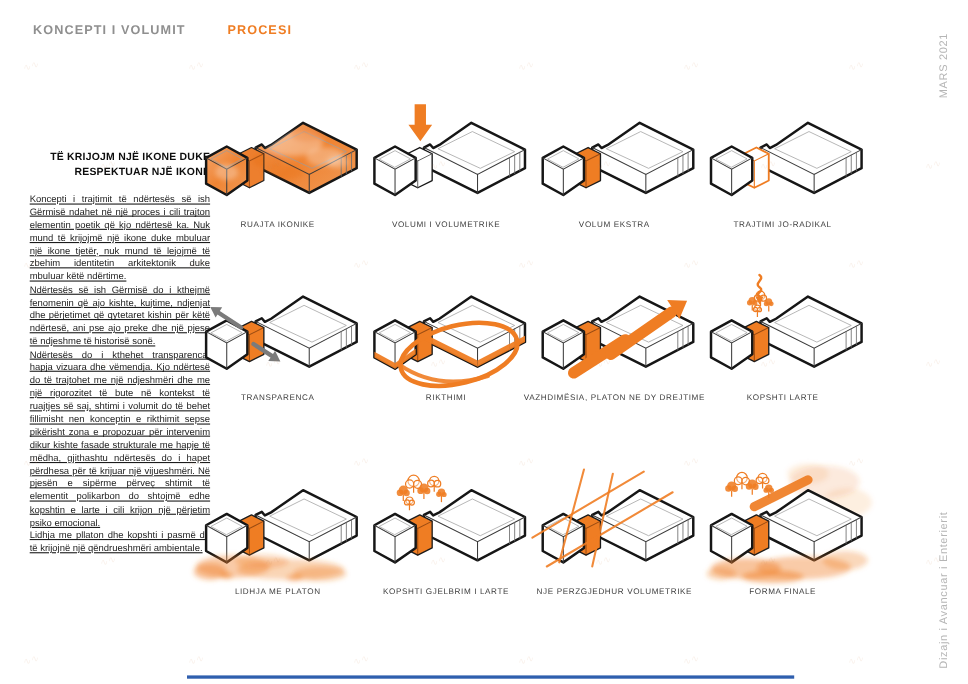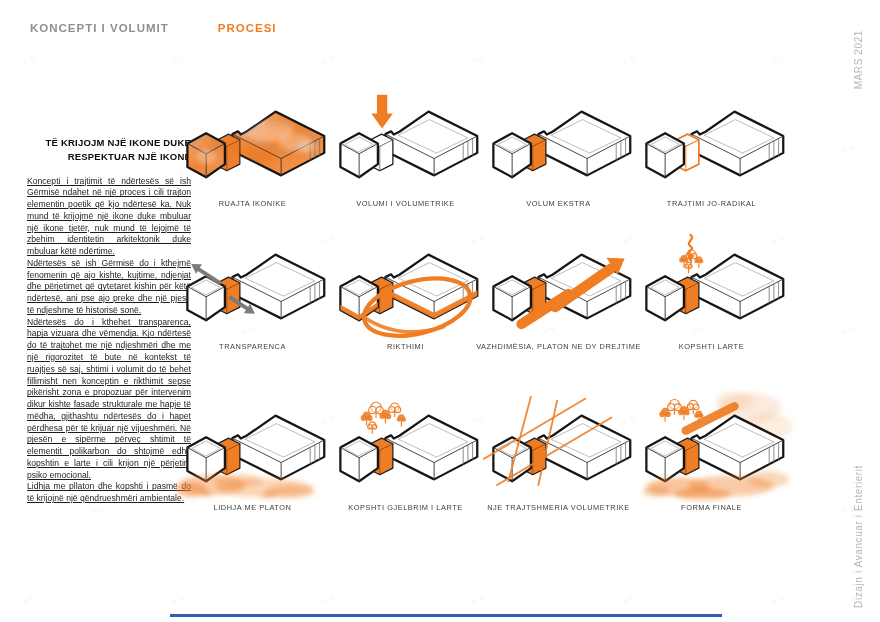--- a/index.html
+++ b/index.html
@@ -1,30 +1,30 @@
 <!DOCTYPE html>
 <html><head>
 <meta charset="utf-8">
 <style>
   html,body{margin:0;padding:0;background:#ffffff;}
   .page{position:relative;width:880px;height:622px;background:#ffffff;overflow:hidden;
         font-family:"Liberation Sans",sans-serif;}
   .title{position:absolute;left:30px;top:22px;font-size:11.5px;font-weight:bold;
          letter-spacing:1px;color:#8f8f8f;white-space:nowrap;}
-  .title .accent{color:#EF7D23;margin-left:15px;padding-left:34px;}
+  .title .accent{color:#EF7D23;margin-left:4px;padding-left:34px;}
   .side{position:absolute;color:#b5b5b5;font-size:10px;letter-spacing:.6px;
         writing-mode:vertical-rl;transform:rotate(180deg);}
   .side.top{right:16px;top:30px;}
   .side.bottom{right:16px;bottom:14px;}
   .intro{position:absolute;left:27px;top:136px;width:164px;}
   .intro h2{margin:0 0 12px;font-size:9.5px;line-height:1.45;text-align:right;
             color:#0d0d0d;letter-spacing:.2px;font-weight:bold;}
   .intro p{margin:0;font-size:8.6px;line-height:1.37;text-align:justify;color:#1c1c1c;text-decoration:underline;}
   .grid{position:absolute;left:176px;top:86px;width:612px;display:grid;
-        grid-template-columns:repeat(4,1fr);grid-template-rows:122px 134px 152px;row-gap:9px;}
+        grid-template-columns:repeat(4,1fr);grid-template-rows:122px 134px 152px;row-gap:24px;}
   .cell{display:flex;flex-direction:column;align-items:center;justify-content:flex-end;min-width:0;}
   .fig svg{display:block;overflow:visible;}
   .lab{margin-top:3px;font-size:7.4px;letter-spacing:.55px;color:#3d3d3d;white-space:nowrap;}
   .footer-line{position:absolute;left:170px;top:614px;width:552px;height:3px;background:#2f5fae;}
   .wm{position:absolute;font-size:9px;color:rgba(205,150,100,.13);
       transform:rotate(-18deg);font-style:italic;pointer-events:none;}
 </style>
 </head>
 <body>
 
@@ -460,21 +460,21 @@
             <path d="M40,53 L52,59 L66,52 M52,59 L52,85" fill="none" stroke="rgba(70,25,0,.5)" stroke-width="1" stroke-linecap="round"></path>
             <polygon points="10,56 30,45 50,56 50,78 30,92 10,81" fill="#ffffff" stroke="#161616" stroke-width="2.4" stroke-linejoin="round"></polygon>
             <path d="M10,56 L30,67 L50,56 M30,67 L30,92" fill="none" stroke="#3a3a3a" stroke-width="1" stroke-linecap="round"></path>
             <path d="M15,57 L30,49 L45,57 L30,65 Z" fill="none" stroke="#9a9a9a" stroke-width="0.7" stroke-linecap="round"></path>
             <path d="M0,68 L108,4" fill="none" stroke="#EF7D23" stroke-width="2" stroke-linecap="round" opacity=".9"></path>
             <path d="M14,96 L136,24" fill="none" stroke="#EF7D23" stroke-width="2" stroke-linecap="round" opacity=".9"></path>
             <path d="M50,2 L26,92" fill="none" stroke="#EF7D23" stroke-width="2" stroke-linecap="round" opacity=".9"></path>
             <path d="M78,6 L58,96" fill="none" stroke="#EF7D23" stroke-width="2" stroke-linecap="round" opacity=".9"></path>
           </svg>
         </div>
-        <div class="lab">NJE TRAJTSHMERIA VOLUMETRIKE</div>
+        <div class="lab">NJE PERZGJEDHUR VOLUMETRIKE</div>
       </div>
       <div class="cell">
         <div class="fig">
           <svg width="150" height="105" viewBox="0 0 160 112" xmlns="http://www.w3.org/2000/svg">
             <defs>
     <clipPath id="cl11">
                 <polygon points="58,46 64,43 67,46.5 73,43.5 104,22 156,48 156,66 110,90 58,64"></polygon>
                 <polygon points="10,56 30,45 50,56 50,78 30,92 10,81"></polygon>
                 <polygon points="40,53 54,46 66,52 66,78 52,85 40,79"></polygon>
               </clipPath>

